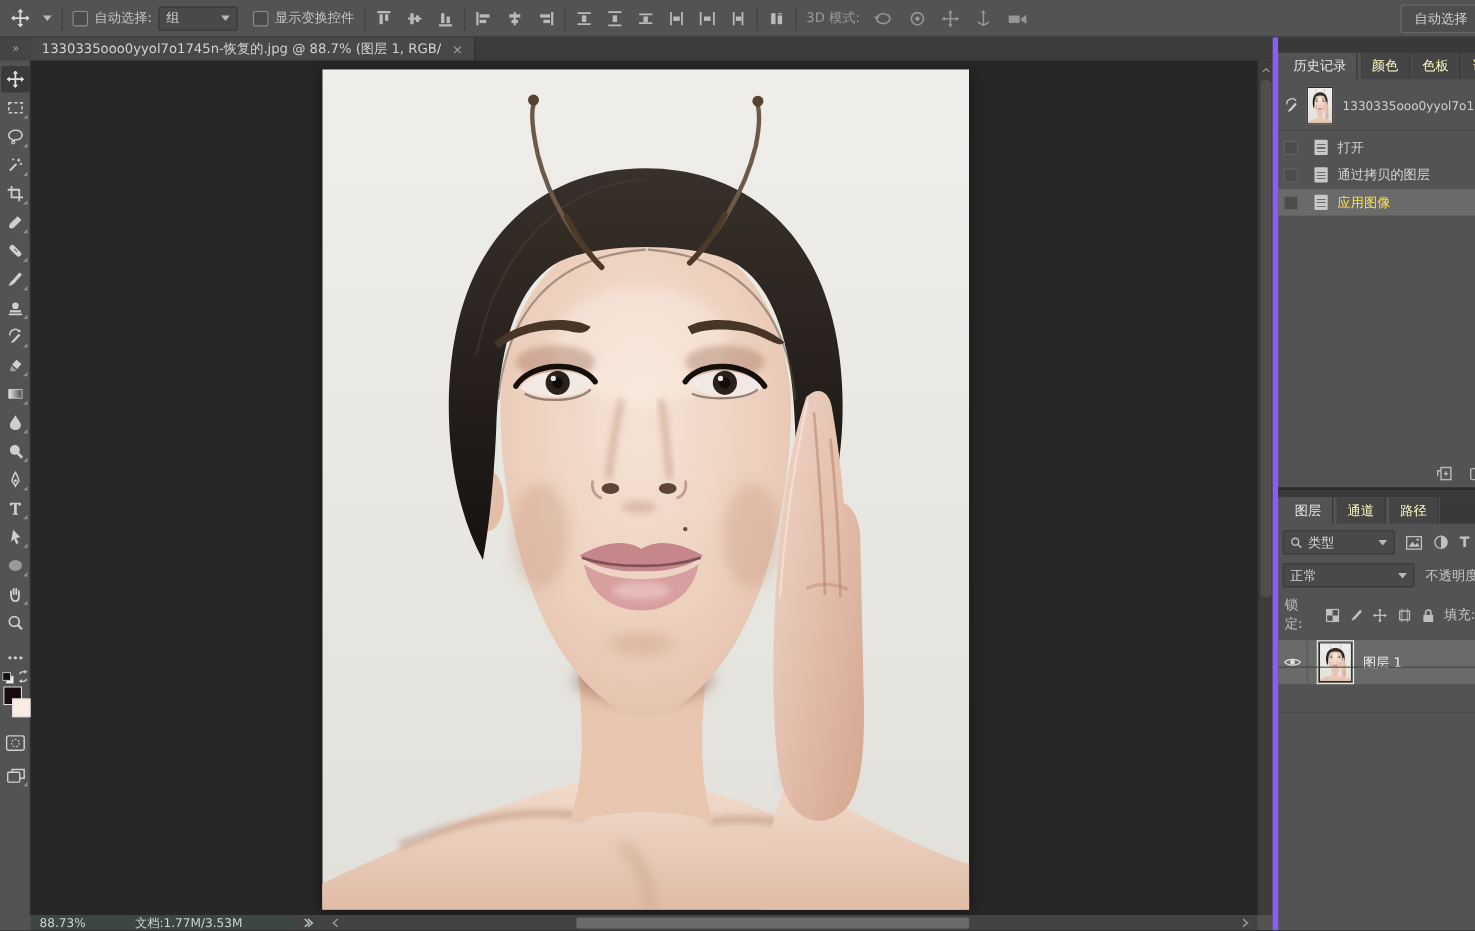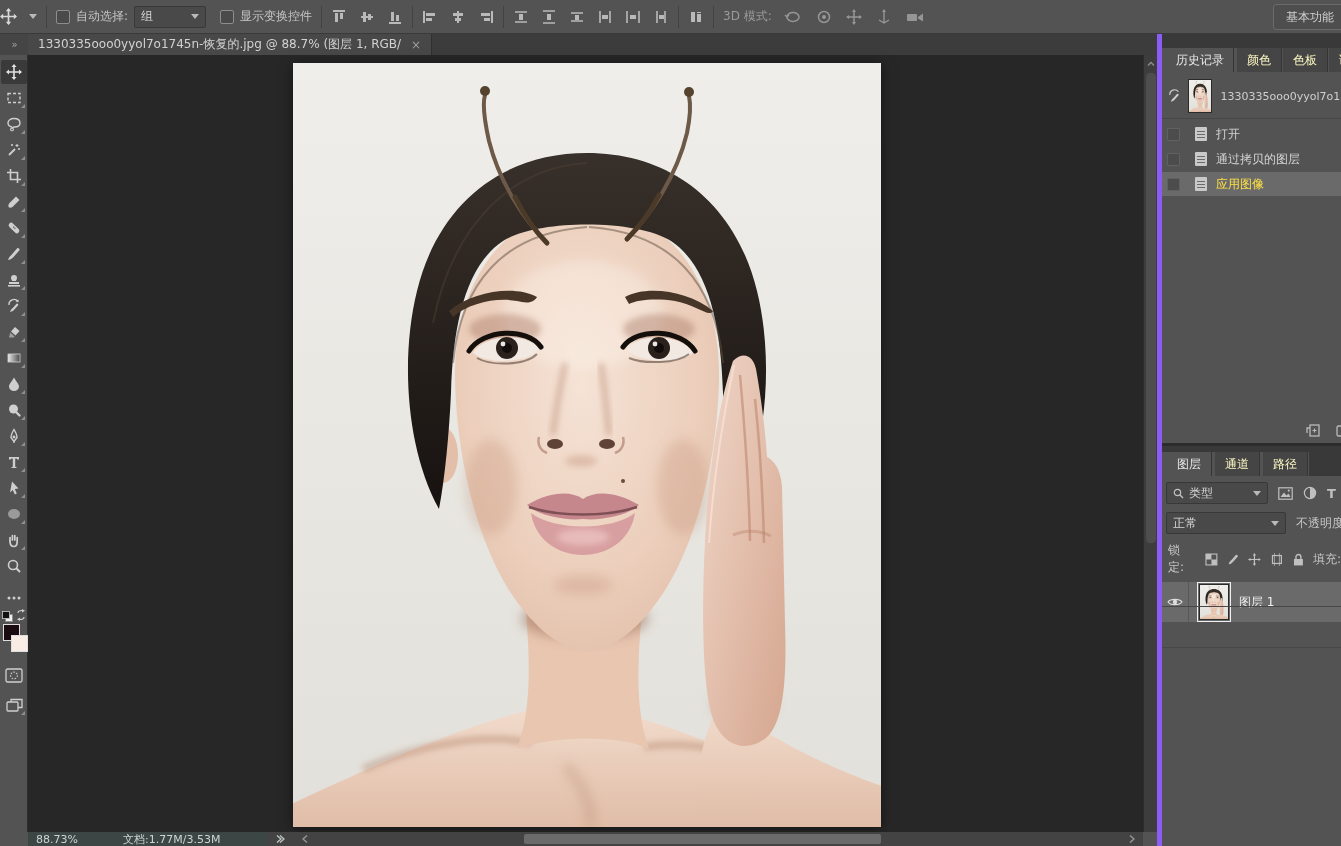--- a/index.html
+++ b/index.html
@@ -2,21 +2,21 @@
 <html><head>
 <meta charset="utf-8">
 <style>
   html,body{margin:0;padding:0;background:#222;}
   .screen{position:relative;width:1341px;height:846px;overflow:hidden;
     background:#535353;font-family:"DejaVu Sans","Liberation Sans",sans-serif;
     font-size:12px;color:#cfcfcf;-webkit-font-smoothing:antialiased;}
   .abs{position:absolute;}
   
   .options-bar{left:0;top:0;width:1341px;height:34px;background:#535353;
-    border-bottom:1px solid #3a3a3a;display:flex;align-items:center;box-sizing:border-box;}
+    border-bottom:1px solid #3a3a3a;display:flex;align-items:center;padding-left:10px;box-sizing:border-box;}
   .ob-group{display:flex;align-items:center;gap:6px;}
   .ob-sep{width:1px;height:22px;background:#424242;margin:0 9px;}
   .checkbox{width:12px;height:12px;border:1px solid #8d8d8d;background:#4a4a4a;border-radius:2px;}
   .dropdown{display:flex;align-items:center;justify-content:space-between;background:#494949;
     border:1px solid #383838;border-radius:2px;height:20px;padding:0 6px;color:#d6d6d6;}
   .caret{width:0;height:0;border-left:4px solid transparent;border-right:4px solid transparent;
     border-top:5px solid #b9b9b9;margin-left:6px;}
   .ico{display:block;}
   .ob-label{color:#c4c4c4;}
   .dim{color:#9a9a9a;}
@@ -274,21 +274,21 @@
       <svg class="ico" width="16" height="16" viewBox="0 0 16 16">
           <path d="M8 2 V14 M3 11 L8 14 L13 11" stroke="#969696" stroke-width="1.4" fill="none"></path>
           <path d="M8 0 L10 3 L6 3 Z" fill="#969696"></path>
         </svg>
       <svg class="ico" width="18" height="14" viewBox="0 0 18 14">
           <rect x="1" y="4" width="10" height="7" rx="1" fill="#969696"></rect>
           <path d="M12 7 L17 3.5 V11.5 L12 8.5 Z" fill="#969696"></path>
         </svg>
     </div>
     <div class="abs workspace-btn">
-      <span>基本功能</span>
+      <span>自动选择</span>
     </div>
   </div>
 
   <div class="abs tabbar"></div>
   <div class="abs tab-stub">
     <span>»</span>
   </div>
   <div class="abs doc-tab">
     <span class="title">1330335ooo0yyol7o1745n-恢复的.jpg @ 88.7% (图层 1, RGB/8#) *</span>
     <span class="tab-close">×</span>

